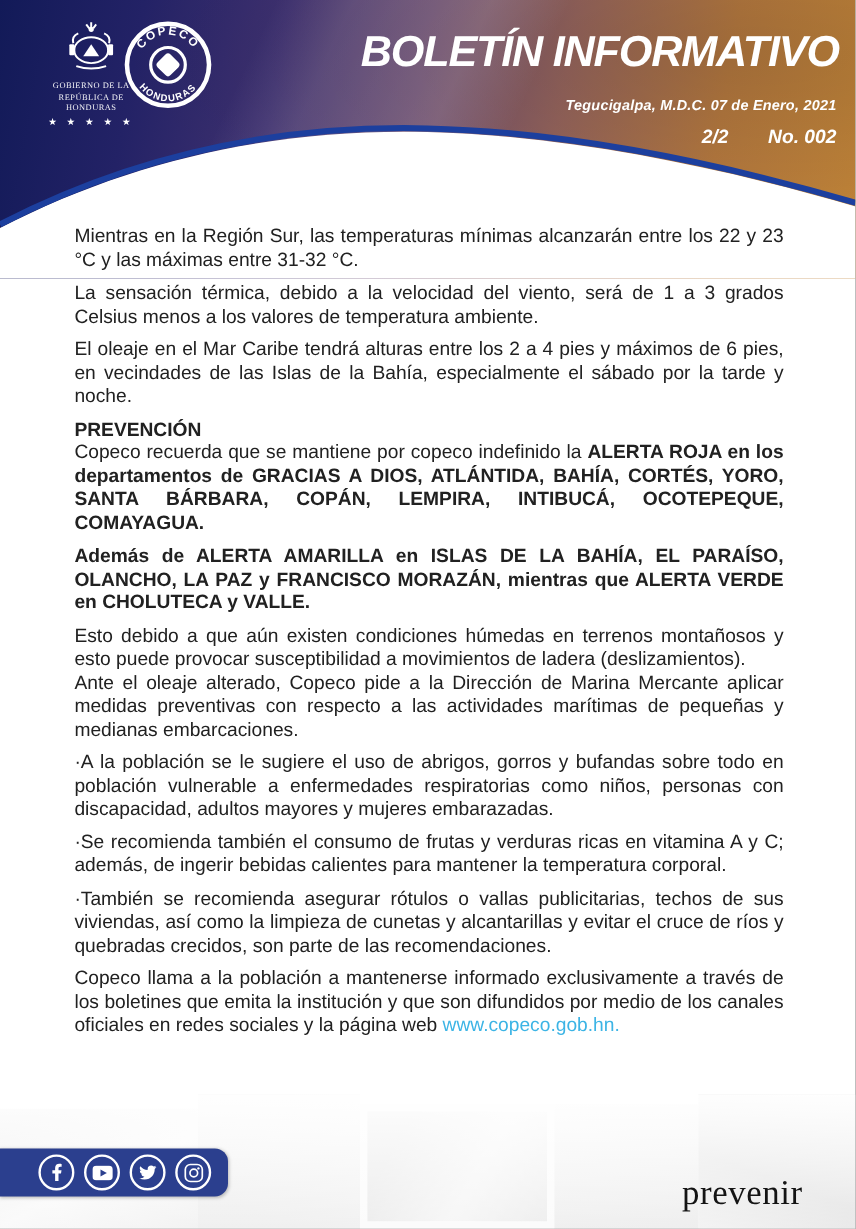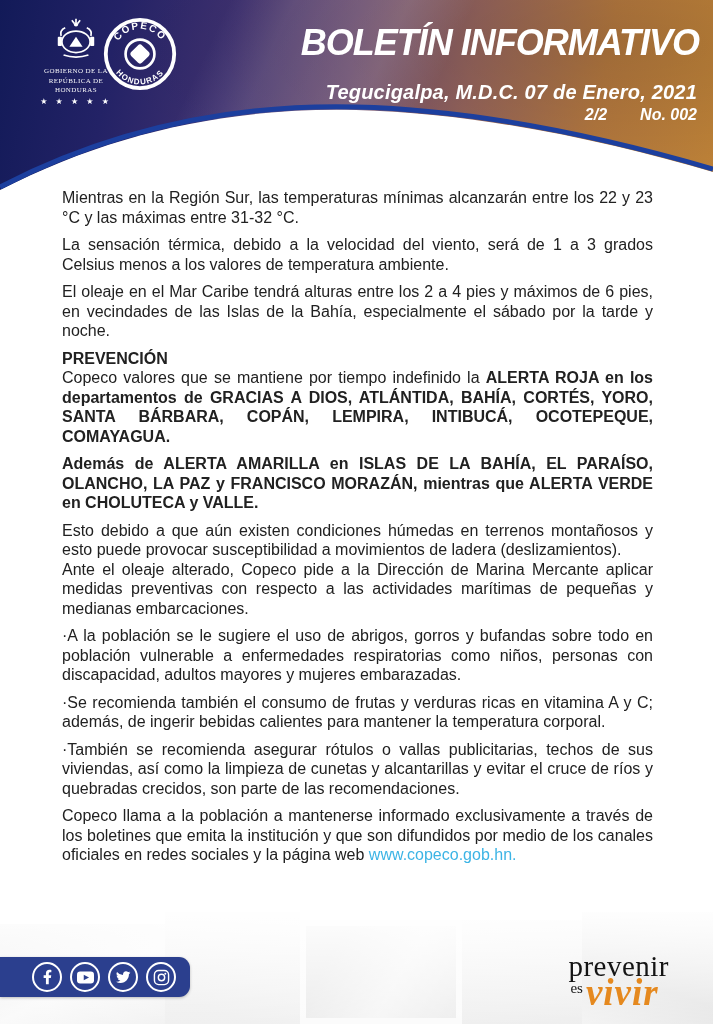--- a/index.html
+++ b/index.html
@@ -19,21 +19,21 @@
   .gov-emblem{display:block;margin:0 auto;}
   .gov-name{font-family:"Liberation Serif",serif;font-size:7px;line-height:9px;letter-spacing:.4px;
             text-transform:uppercase;opacity:.95;margin-top:1px;}
   .gov-stars{font-size:8px;letter-spacing:3px;margin-top:2px;color:#fff;}
 
   .copeco-logo{position:absolute;top:16px;left:102px;z-index:2;}
 
   .title{position:absolute;top:22px;right:14px;margin:0;z-index:2;color:#fff;white-space:nowrap;
          font-size:36px;font-weight:bold;font-style:italic;letter-spacing:-1px;}
   .dateline{position:absolute;top:81px;right:16px;z-index:2;color:#fff;
-            font-style:italic;font-weight:bold;font-size:20px;letter-spacing:.2px;}
+            font-style:italic;font-weight:bold;font-size:12px;letter-spacing:.2px;}
   .numline{position:absolute;top:106px;right:16px;z-index:2;color:#fff;display:flex;gap:33px;
            font-style:italic;font-weight:bold;font-size:16px;}
 
   
   .content{position:absolute;top:188px;left:62px;width:591px;z-index:4;
            color:#212121;font-size:16px;line-height:19.5px;}
   .content p{margin:8px 0;text-align:justify;}
   .content p:first-child{margin-top:0;}
   .content p span{white-space:pre-line;}
   .b{font-weight:bold;}
@@ -128,21 +128,21 @@
   <main class="content">
     <p class="para">
       <span>Mientras en la Región Sur, las temperaturas mínimas alcanzarán entre los 22 y 23 °C y las máximas entre 31-32 °C.</span></p>
     <p class="para">
       <span>La sensación térmica, debido a la velocidad del viento, será de 1 a 3 grados Celsius menos a los valores de temperatura ambiente.</span></p>
     <p class="para">
       <span>El oleaje en el Mar Caribe tendrá alturas entre los 2 a 4 pies y máximos de 6 pies, en vecindades de las Islas de la Bahía, especialmente el sábado por la tarde y noche.</span></p>
     <p class="para no-b">
       <span class="b">PREVENCIÓN</span></p>
     <p class="para no-t">
-      <span>Copeco valores que se mantiene por tiempo indefinido la </span><span class="b">ALERTA ROJA en los departamentos de GRACIAS A DIOS, ATLÁNTIDA, BAHÍA, CORTÉS, YORO, SANTA BÁRBARA, COPÁN, LEMPIRA, INTIBUCÁ, OCOTEPEQUE, COMAYAGUA.</span></p>
+      <span>Copeco recuerda que se mantiene por copeco indefinido la </span><span class="b">ALERTA ROJA en los departamentos de GRACIAS A DIOS, ATLÁNTIDA, BAHÍA, CORTÉS, YORO, SANTA BÁRBARA, COPÁN, LEMPIRA, INTIBUCÁ, OCOTEPEQUE, COMAYAGUA.</span></p>
     <p class="para">
       <span class="b">Además de ALERTA AMARILLA en ISLAS DE LA BAHÍA, EL PARAÍSO, OLANCHO, LA PAZ y FRANCISCO MORAZÁN, mientras que ALERTA VERDE en CHOLUTECA y VALLE.</span></p>
     <p class="para">
       <span>Esto debido a que aún existen condiciones húmedas en terrenos montañosos y esto puede provocar susceptibilidad a movimientos de ladera (deslizamientos).
 Ante el oleaje alterado, Copeco pide a la Dirección de Marina Mercante aplicar medidas preventivas con respecto a las actividades marítimas de pequeñas y medianas embarcaciones.</span></p>
     <p class="para">
       <span>·A la población se le sugiere el uso de abrigos, gorros y bufandas sobre todo en población vulnerable a enfermedades respiratorias como niños, personas con discapacidad, adultos mayores y mujeres embarazadas.</span></p>
     <p class="para">
       <span>·Se recomienda también el consumo de frutas y verduras ricas en vitamina A y C; además, de ingerir bebidas calientes para mantener la temperatura corporal.</span></p>
     <p class="para">
@@ -181,20 +181,16 @@
         <svg width="17" height="17" viewBox="0 0 24 24">
             <rect x="2" y="2" width="20" height="20" rx="6" fill="none" stroke="#fff" stroke-width="2"></rect>
             <circle cx="12" cy="12" r="4.5" fill="none" stroke="#fff" stroke-width="2"></circle>
             <circle cx="17.4" cy="6.6" r="1.4" fill="#fff"></circle>
           </svg>
       </span>
     </div>
 
     <div class="slogan">
       <div class="slogan-prevenir">prevenir</div>
-      <div class="slogan-line2">
-        <span class="slogan-es">es</span>
-        <span class="slogan-vivir">vivir</span>
-      </div>
     </div>
   </footer>
 
 </div>
 
 </body></html>

